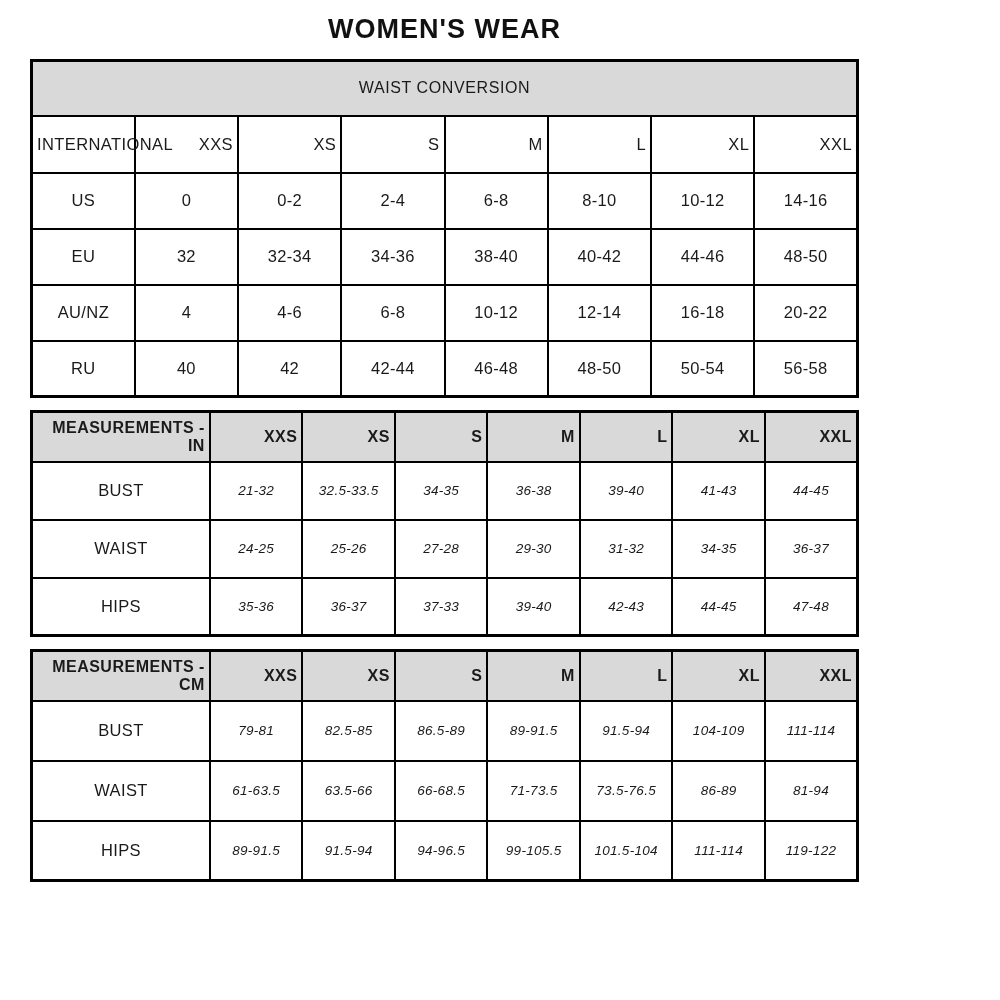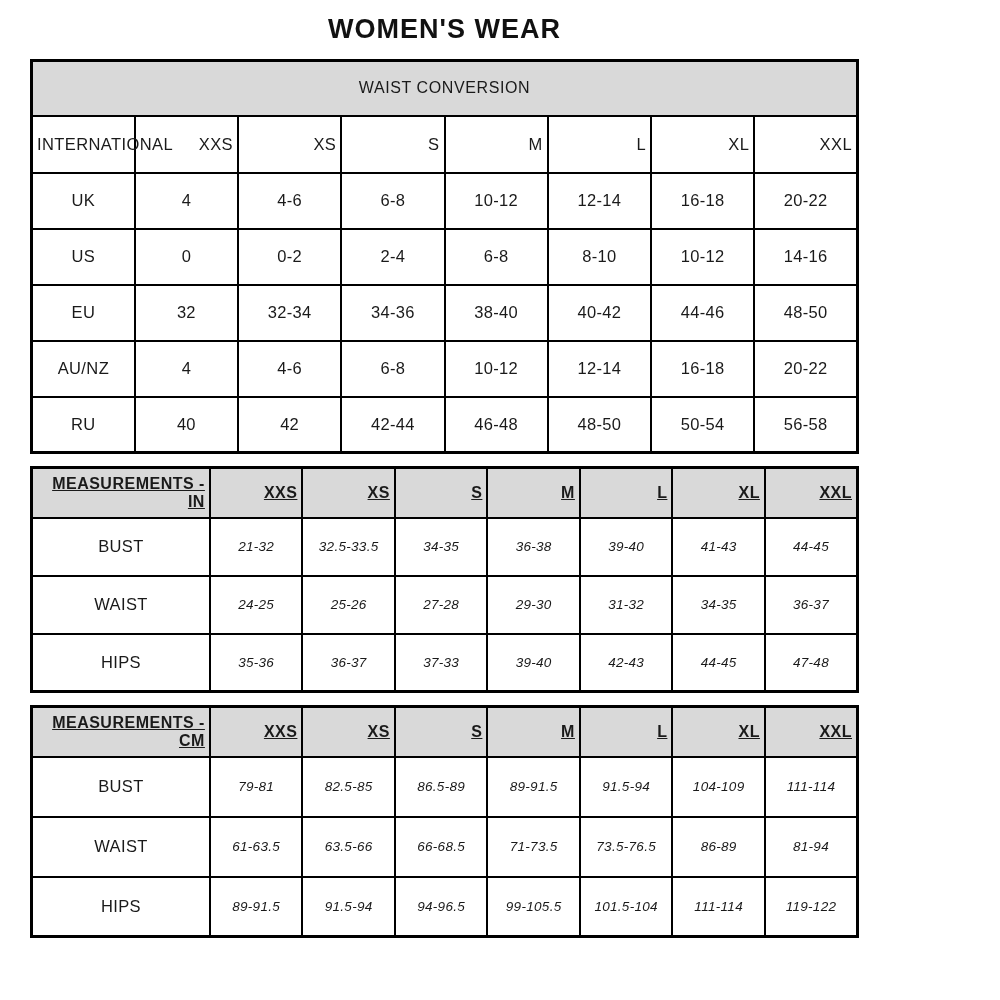--- a/index.html
+++ b/index.html
@@ -50,21 +50,21 @@
   tr.banner-row { height: 55px; }
   th.banner {
     background: var(--header-bg);
     font-weight: bold;
     font-size: 16px;
     letter-spacing: 0.6px;
   }
   
   tr.colhead-row { height: 57px; }
   tr.colhead-row th { font-size: 16.5px; letter-spacing: 0.4px; text-align: right; }
-  tr.colhead-row.shaded { height: 50px; text-decoration: underline; }
+  tr.colhead-row.shaded { height: 50px; }
   tr.colhead-row.shaded th {
     background: var(--header-bg);
     font-weight: bold;
     font-size: 16px;
     letter-spacing: 0.5px;
   }
   
   tr.data-row { height: 56px; }
   tr.data-row th.rowlabel { font-size: 16.5px; letter-spacing: 0.4px; }
   tr.data-row td.val { font-size: 16.5px; letter-spacing: 0.3px; }
@@ -89,30 +89,20 @@
         </tr>
         <tr class="colhead-row">
           <th class="rowlabel-head">INTERNATIONAL</th>
           <th class="colhead">XXS</th>
           <th class="colhead">XS</th>
           <th class="colhead">S</th>
           <th class="colhead">M</th>
           <th class="colhead">L</th>
           <th class="colhead">XL</th>
           <th class="colhead">XXL</th>
-        </tr>
-        <tr class="data-row">
-          <th class="rowlabel">UK</th>
-          <td class="val">4</td>
-          <td class="val">4-6</td>
-          <td class="val">6-8</td>
-          <td class="val">10-12</td>
-          <td class="val">12-14</td>
-          <td class="val">16-18</td>
-          <td class="val">20-22</td>
         </tr>
         <tr class="data-row">
           <th class="rowlabel">US</th>
           <td class="val">0</td>
           <td class="val">0-2</td>
           <td class="val">2-4</td>
           <td class="val">6-8</td>
           <td class="val">8-10</td>
           <td class="val">10-12</td>
           <td class="val">14-16</td>

